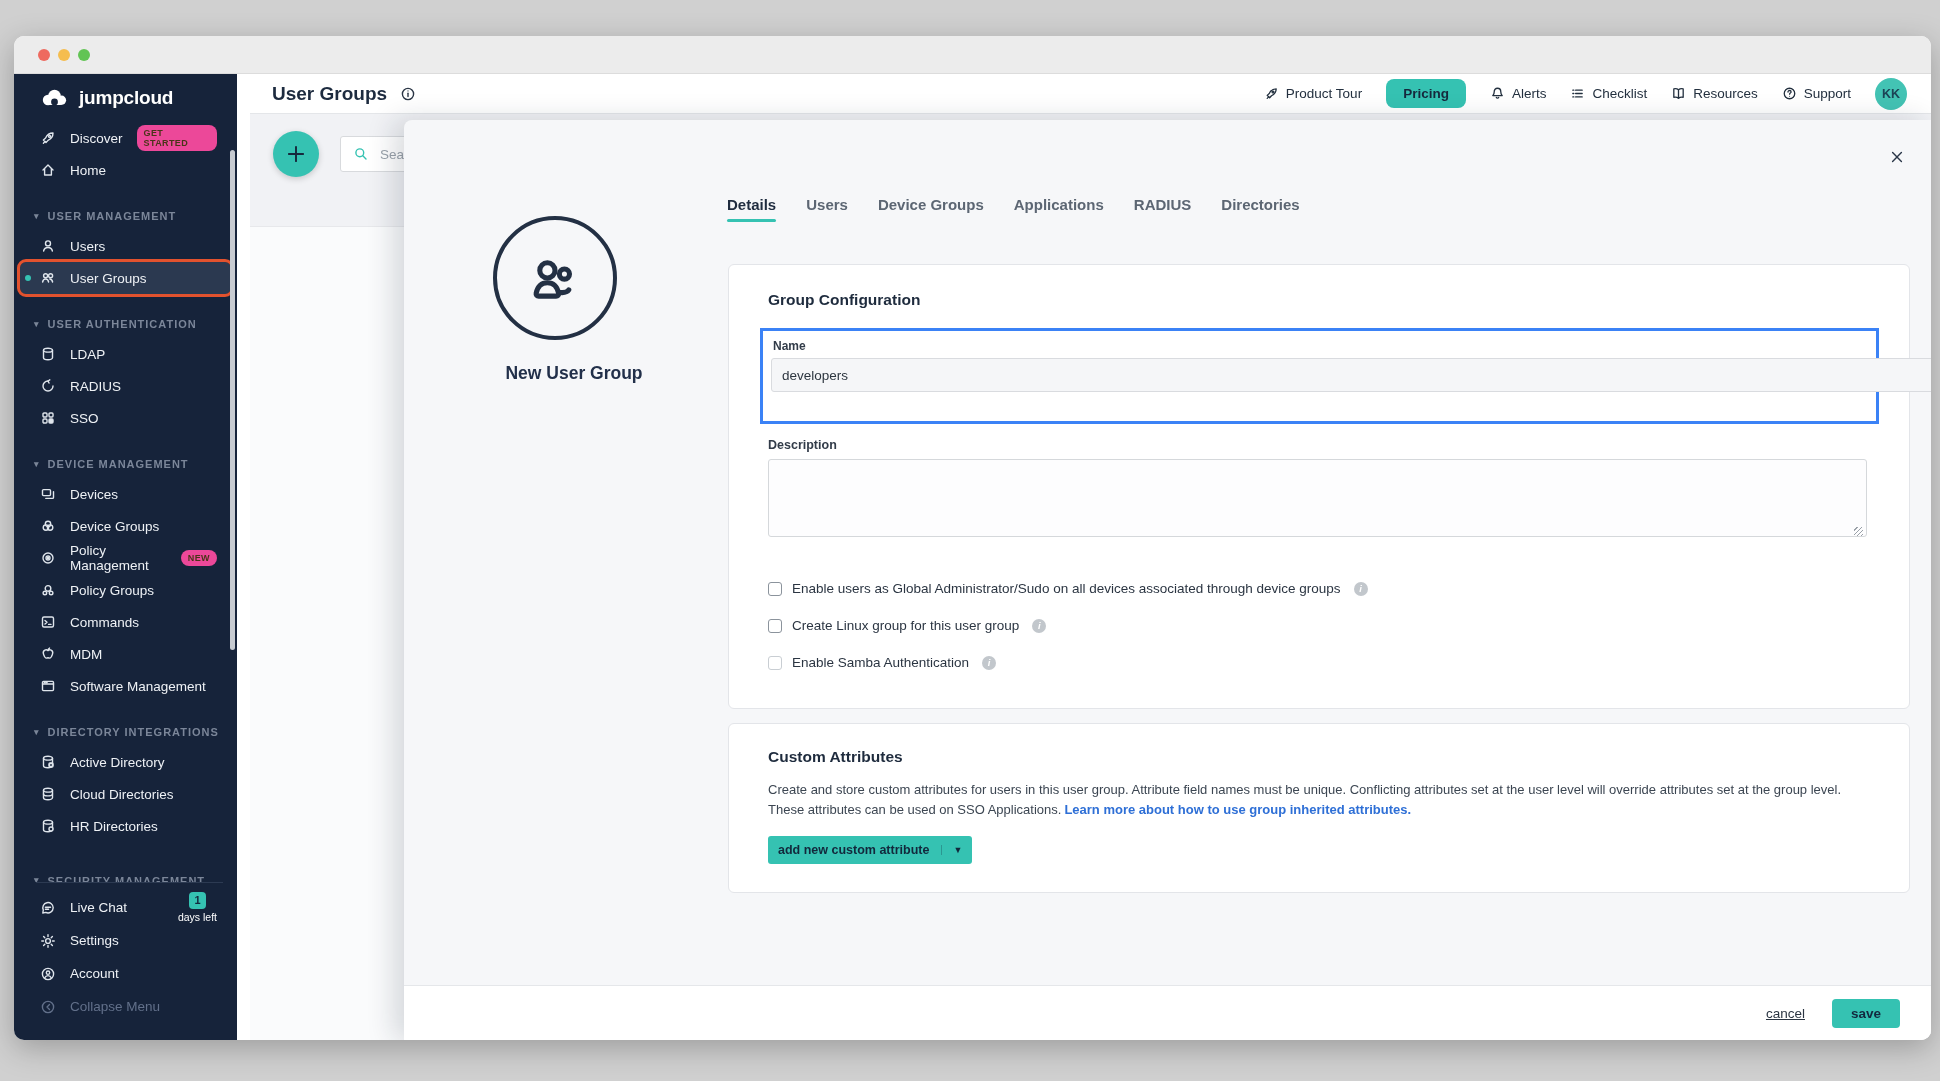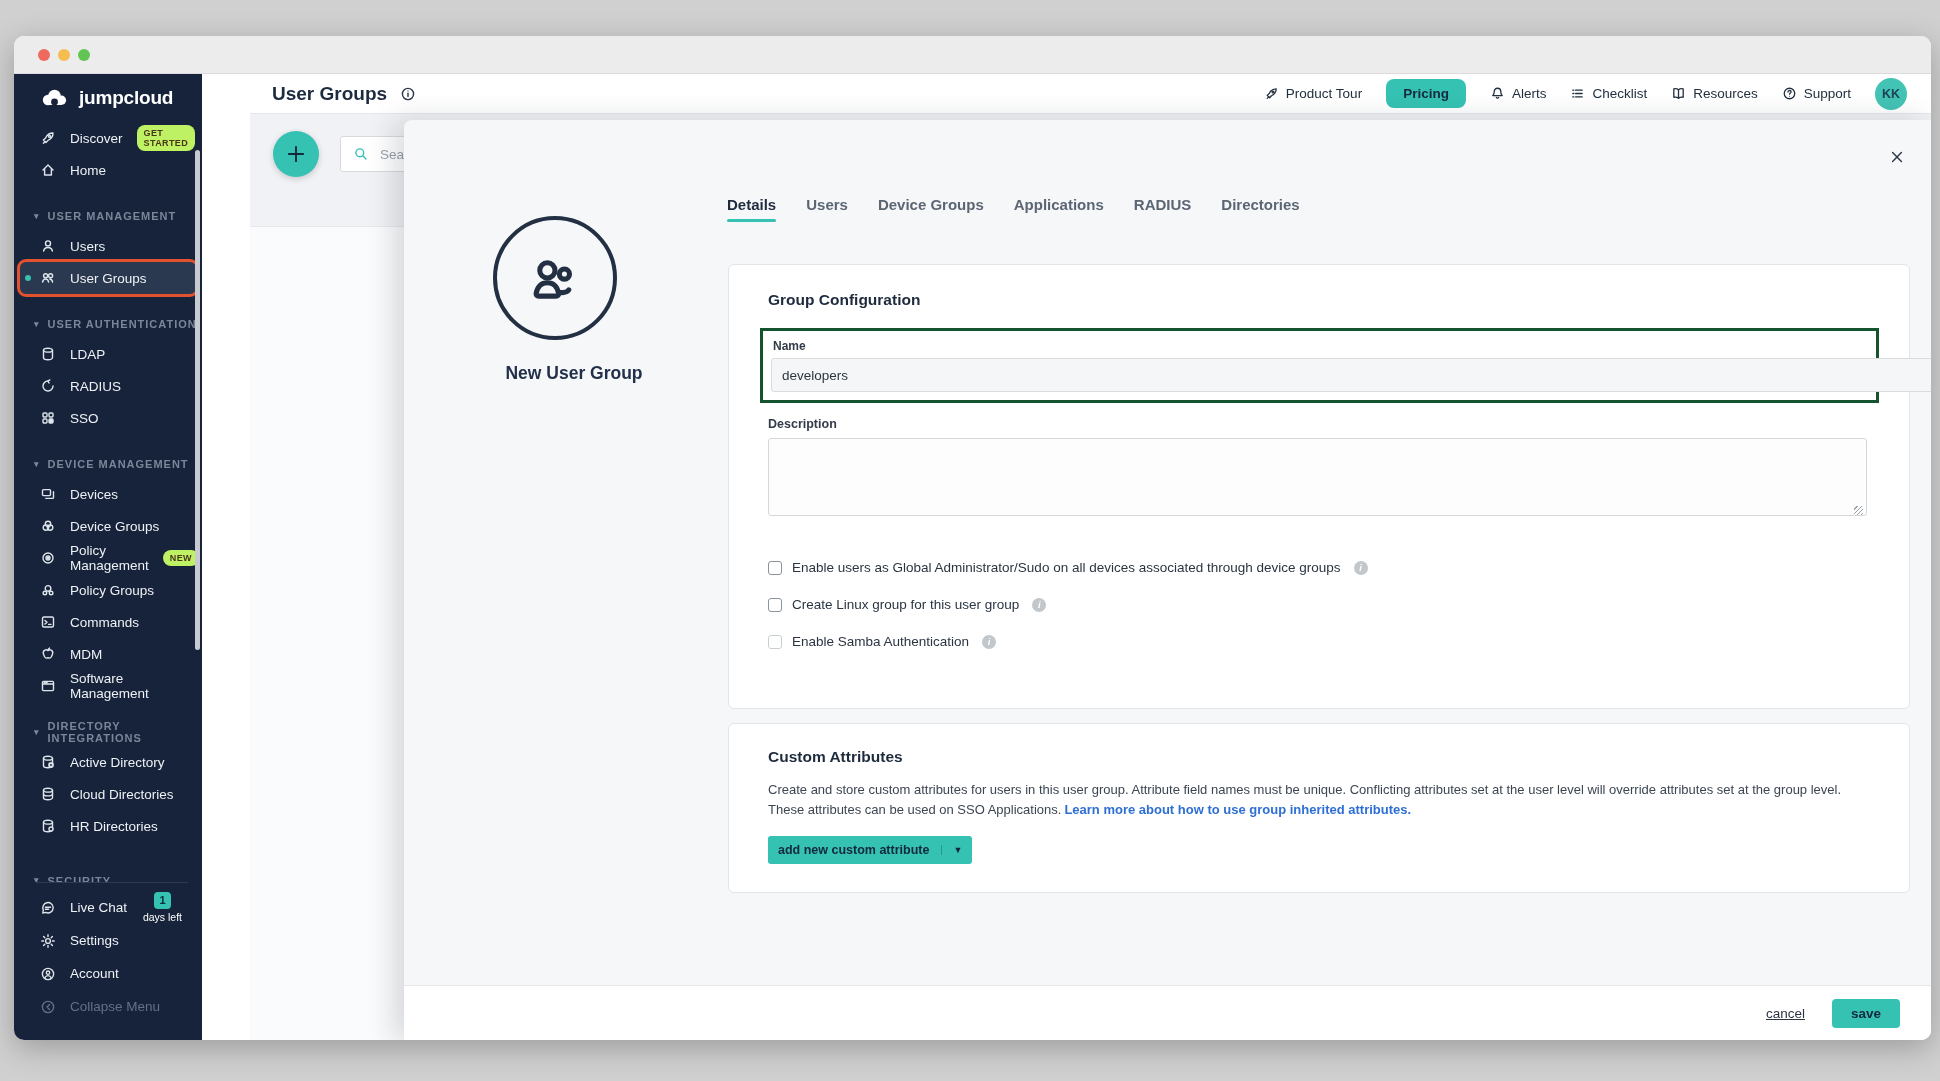--- a/index.html
+++ b/index.html
@@ -15,35 +15,35 @@
     background:#fff;border-radius:10px;overflow:hidden;
     box-shadow:0 8px 30px rgba(0,0,0,.25);
   }
   
   .titlebar{height:38px;background:#ececec;border-bottom:1px solid #dcdcdc;display:flex;align-items:center;padding-left:24px;gap:8px;box-sizing:border-box;}
   .tl{width:12px;height:12px;border-radius:50%;display:inline-block;}
   .tl.r{background:#ee6a5f;} .tl.y{background:#f5bd4f;} .tl.g{background:#62c454;}
   
   .app{position:absolute;left:0;top:38px;right:0;bottom:0;}
   
-  .sidebar{position:absolute;left:0;top:0;bottom:0;width:188px;background:#16233a;color:#e9edf2;overflow:hidden;}
+  .sidebar{position:absolute;left:0;top:0;bottom:0;width:223px;background:#16233a;color:#e9edf2;overflow:hidden;}
   .logo{height:48px;display:flex;align-items:center;gap:9px;padding-left:26px;}
   .logo svg{flex:0 0 auto;}
   .logo-text{font-size:19px;font-weight:bold;color:#fff;letter-spacing:-.2px;}
   .side-scroll{height:760px;overflow:hidden;}
   .side-item{height:32px;display:flex;align-items:center;padding:0 14px 0 20px;gap:14px;font-size:13.5px;color:#eef1f5;cursor:pointer;position:relative;margin:0 6px;border-radius:6px;}
   .side-item .ic{width:16px;height:16px;color:#dfe5ec;display:flex;align-items:center;justify-content:center;flex:0 0 auto;}
   .side-item.selected{background:#2b3950;outline:3px solid #e2522e;outline-offset:0px;}
   .side-item.muted{color:#62708a;} .side-item.muted .ic{color:#62708a;}
   .side-dot{position:absolute;left:5px;width:6px;height:6px;border-radius:50%;background:#35c2b2;}
   .side-item.selected{padding-left:20px;}
   .side-header{height:28px;display:flex;align-items:center;gap:8px;padding-left:20px;font-size:11px;font-weight:bold;letter-spacing:1px;color:#7b8699;margin-top:16px;cursor:pointer;}
   .side-header.clipped{height:13px;overflow:hidden;margin-top:33px;align-items:flex-start;}
   .side-header .chev{font-size:9px;color:#7b8699;}
-  .badge-tan{margin-left:auto;background:#bef264;color:#4a3518;font-size:9px;font-weight:bold;letter-spacing:.4px;padding:3px 7px;border-radius:8px;}
+  .badge-tan{margin-left:auto;background:#ec4899;color:#4a3518;font-size:9px;font-weight:bold;letter-spacing:.4px;padding:3px 7px;border-radius:8px;}
   .side-divider{border-top:1px solid #2c3a52;margin:0 14px 0 22px;}
   .side-bottom{padding-top:8px;}
   .side-bottom .side-item{height:33px;}
   .lc-meta{margin-left:auto;text-align:center;line-height:1;}
   .lc-badge{display:inline-block;background:#35c2b2;color:#13293e;font-weight:bold;font-size:11px;padding:3px 5px;border-radius:4px;}
   .lc-text{display:block;font-size:10.5px;color:#fff;margin-top:3px;}
   .side-scrollbar{position:absolute;right:2px;top:76px;width:5px;height:500px;background:#c7cbd1;border-radius:3px;}
   
   .main{position:absolute;left:236px;top:0;right:0;bottom:0;background:#fafbfc;}
   .topbar{height:40px;background:#fff;border-bottom:1px solid #e4e6e9;display:flex;align-items:center;padding:0 24px 0 22px;box-sizing:border-box;}
@@ -68,21 +68,21 @@
   .group-circle{position:absolute;left:89px;top:96px;width:124px;height:124px;border:4px solid #233044;border-radius:50%;box-sizing:border-box;display:flex;align-items:center;justify-content:center;color:#233044;}
   .group-title{position:absolute;left:0;top:243px;width:302px;text-align:center;font-size:17.5px;font-weight:bold;color:#22304a;margin-left:19px;}
   .tabs{position:absolute;left:323px;top:76px;display:flex;gap:30px;}
   .tab{font-size:15px;font-weight:bold;color:#5c6673;cursor:pointer;position:relative;padding-bottom:9px;}
   .tab.active{color:#1f2c3f;}
   .tab.active::after{content:"";position:absolute;left:0;right:0;bottom:0;height:3px;background:#35c2b2;border-radius:2px;}
   .card{position:absolute;left:324px;width:1182px;background:#fff;border:1px solid #e3e5e9;border-radius:6px;box-sizing:border-box;}
   .card1{top:144px;height:445px;padding:26px 32px 0 39px;}
   .card2{top:603px;height:170px;padding:24px 32px 0 39px;}
   .card h2{margin:0;font-size:15.5px;font-weight:bold;color:#1e2b3d;}
-  .annotate-name{margin:19px 0 0 -8px;width:1119px;border:3px solid #14532d;box-sizing:border-box;padding:6px 10px 8px 8px;}
+  .annotate-name{margin:19px 0 0 -8px;width:1119px;border:3px solid #3b82f6;box-sizing:border-box;padding:6px 10px 29px 8px;}
   .annotate-name label{display:block;font-size:12px;font-weight:bold;color:#323c49;margin:2px 0 5px 2px;}
   .name-input{width:1228px;height:34px;box-sizing:border-box;background:#f5f6f8;border:1px solid #d9dbdf;border-radius:3px;padding:0 10px;font-size:13.5px;color:#2d3640;font-family:inherit;outline:none;}
   .desc-label{display:block;margin-top:14px;font-size:12.5px;font-weight:bold;color:#323c49;}
   .ta-wrap{position:relative;margin-top:7px;width:1099px;}
   .desc-area{width:1099px;height:78px;box-sizing:border-box;background:#fdfdfe;border:1px solid #d5d8db;border-radius:3px;resize:none;font-family:inherit;outline:none;padding:8px 10px;font-size:13px;}
   .ta-wrap::after{content:"";position:absolute;right:4px;bottom:5px;width:9px;height:9px;background:repeating-linear-gradient(135deg,transparent 0 2px,#9aa1a8 2px 3px);}
   .checks{margin-top:40px;}
   .check-row{display:flex;align-items:center;gap:10px;margin-bottom:22px;}
   .cbox{width:14px;height:14px;border:1.5px solid #8b939c;border-radius:3px;background:#fff;box-sizing:border-box;flex:0 0 auto;}
   .cbox.disabled{border-color:#c9ced3;}

